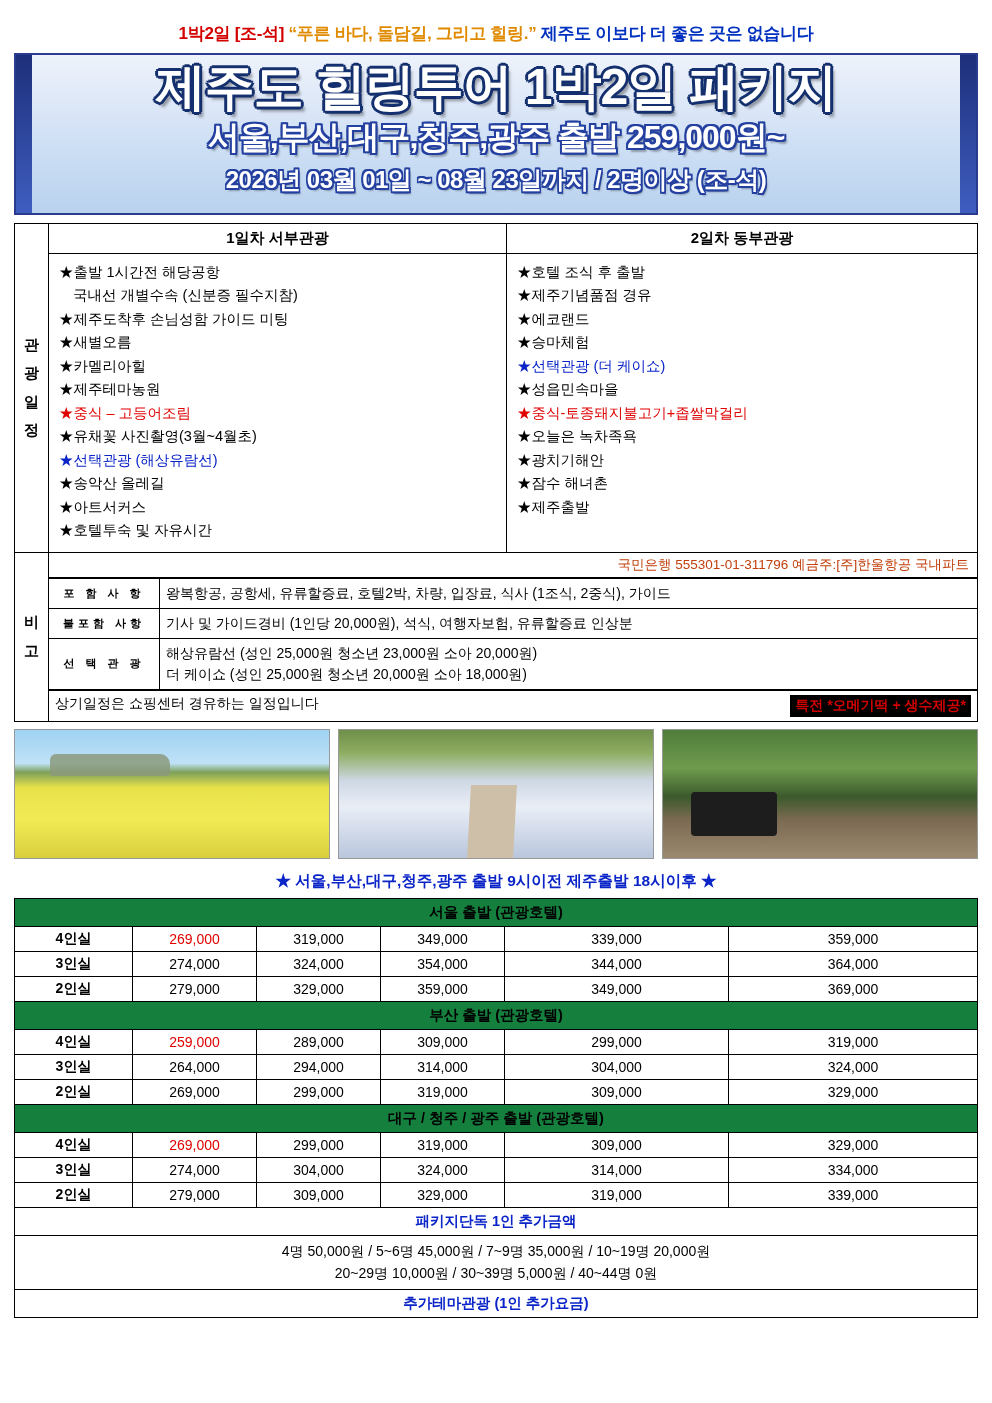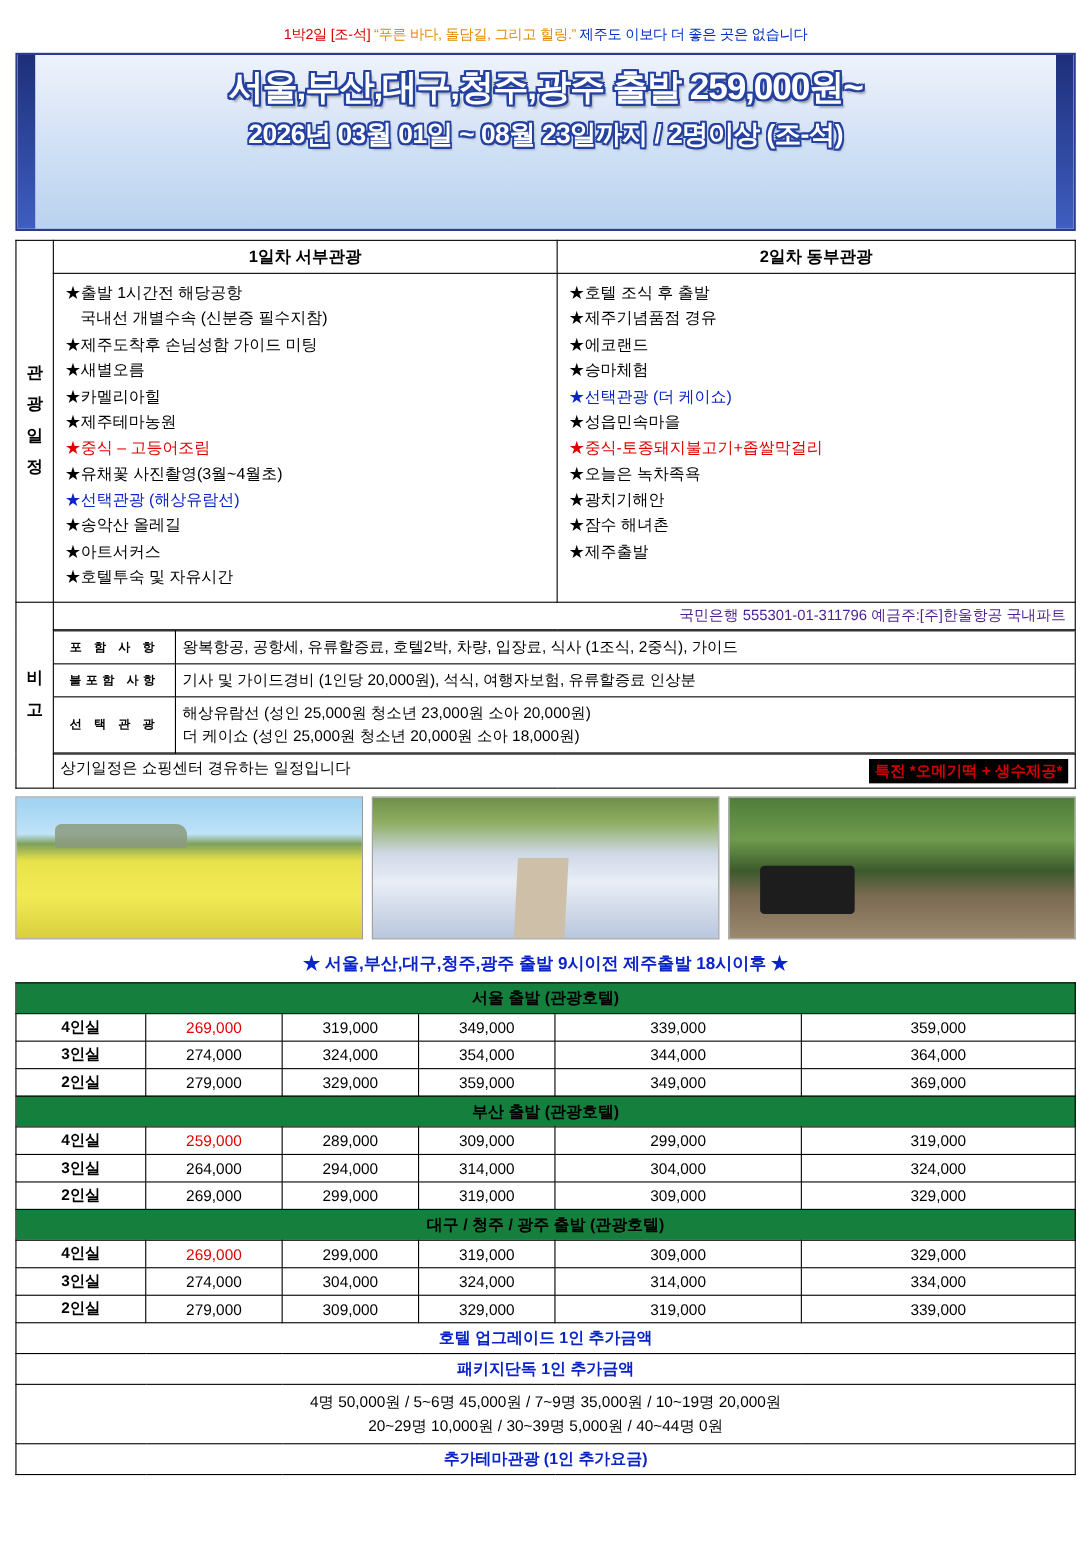--- a/index.html
+++ b/index.html
@@ -8,22 +8,22 @@
     background:#ffffff;
     font-family:"Liberation Sans", sans-serif;
     color:#000;
     -webkit-font-smoothing:antialiased;
   }
   .page{width:992px; box-sizing:border-box; padding:10px 14px 12px 14px;}
 
   
   .tagline{
     text-align:center;
-    font-size:13px;
-    font-weight:normal;
+    font-size:17px;
+    font-weight:bold;
     padding:12px 0 8px 0;
     letter-spacing:-0.3px;
   }
   .tagline .red{color:#d40000;}
   .tagline .quote{color:#e08a00;}
   .tagline .blue{color:#0030c0;}
 
   
   .banner{
     position:relative;
@@ -81,21 +81,21 @@
   }
   .daycol{padding:7px 10px 9px 10px; vertical-align:top;}
   .daycol ul{margin:0;padding:0;list-style:none;}
   .daycol li{font-size:14.5px;line-height:1.62;white-space:nowrap;}
   .daycol li.indent{padding-left:14px;}
   .red{color:#e00000;}
   .blue{color:#0a24c8;}
 
   
   .bank{
-    text-align:right;font-size:13.5px;color:#4c1d95;padding:3px 8px 3px 0;
+    text-align:right;font-size:13.5px;color:#c2410c;padding:3px 8px 3px 0;
   }
   .rem-label{
     width:110px;text-align:center;font-size:11px;font-weight:bold;padding:4px 0;
     letter-spacing:4px;
   }
   .rem-val{font-size:14px;padding:4px 6px;line-height:1.5;}
   .note-row td{font-size:14px;padding:4px 6px;position:relative;}
   .highlight{
     background:#000000;color:#d00000;font-weight:bold;font-size:14px;
     padding:1px 4px;float:right;border:1px solid #000;
@@ -142,20 +142,21 @@
 <div class="page">
 
   <div class="tagline">
     <span class="red">1박2일 [조-석]</span>
     <span class="quote">“푸른 바다, 돌담길, 그리고 힐링.”</span>
     <span class="blue">제주도 이보다 더 좋은 곳은 없습니다</span>
   </div>
 
   <div class="banner">
     <div class="banner-inner">
+      <div class="banner-title">제주도 힐링투어 1박2일 패키지</div>
       <div class="banner-sub1">서울,부산,대구,청주,광주 출발 259,000원~</div>
       <div class="banner-sub2">2026년 03월 01일 ~ 08월 23일까지 / 2명이상 (조-석)</div>
     </div>
   </div>
 
   <table class="itin">
     <colgroup>
       <col style="width:34px">
         <col style="width:458px">
         <col style="width:auto">
@@ -326,23 +327,20 @@
         </tr>
         <tr>
           <td class="roomcell">2인실</td>
           <td>279,000</td>
           <td>309,000</td>
           <td>329,000</td>
           <td>319,000</td>
           <td>339,000</td>
         </tr>
         <tr>
-          <td colspan="6" class="ctr-blue">호텔 업그레이드 1인 추가금액</td>
-        </tr>
-        <tr>
           <td colspan="6" class="ctr-blue">패키지단독 1인 추가금액</td>
         </tr>
         <tr>
           <td colspan="6" class="wide">4명 50,000원 / 5~6명 45,000원 / 7~9명 35,000원 / 10~19명 20,000원<br>20~29명 10,000원 / 30~39명 5,000원 / 40~44명 0원</td>
         </tr>
         <tr>
           <td colspan="6" class="ctr-blue">추가테마관광 (1인 추가요금)</td>
         </tr>
       </tbody>
   </table>

